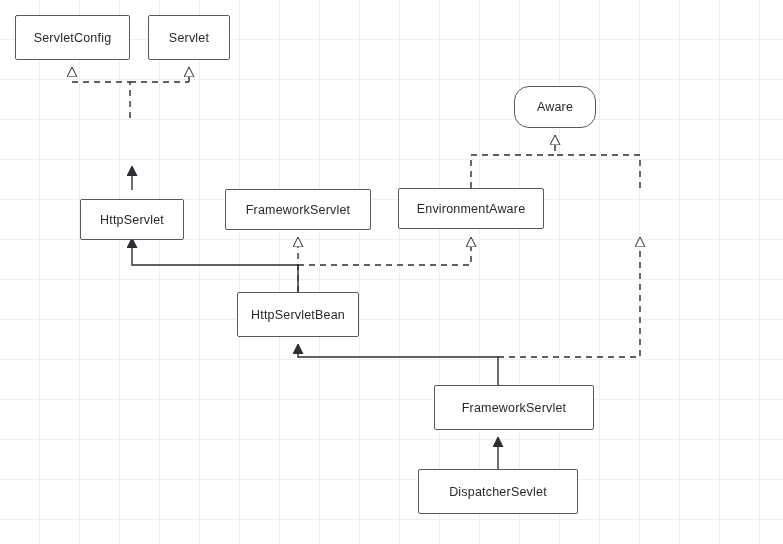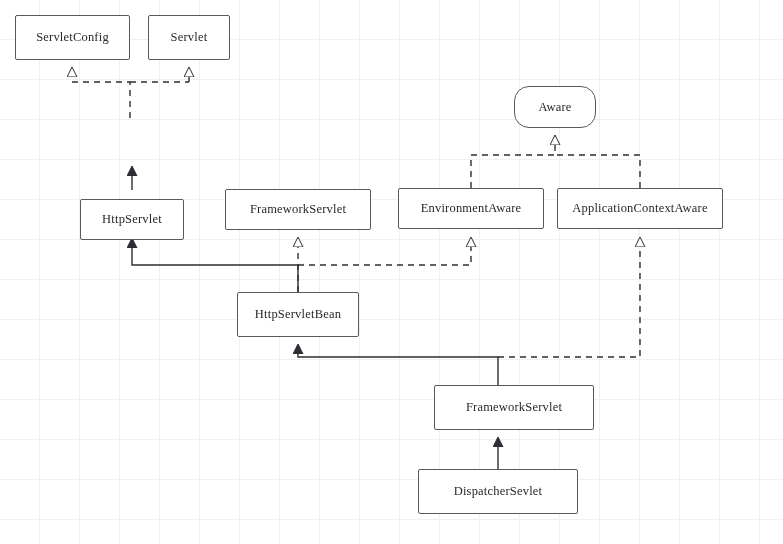--- a/index.html
+++ b/index.html
@@ -11,21 +11,21 @@
     position: relative;
     width: 783px;
     height: 544px;
     background-color: #ffffff;
     background-image:
       linear-gradient(to right, #eef0f2 1px, transparent 1px),
       linear-gradient(to bottom, #eef0f2 1px, transparent 1px);
     background-size: 40px 40px;
     background-position: -1px -1px;
     overflow: hidden;
-    font-family: Liberation Serif, serif;
+    font-family: Liberation Sans, sans-serif;
   }
   #edges {
     position: absolute;
     left: 0;
     top: 0;
     width: 783px;
     height: 544px;
     pointer-events: none;
   }
   .node {
@@ -96,23 +96,20 @@
   </div>
   <div class="node" style="left:80px;top:190px;width:104px;height:41px;margin-top:9px;">
     <span>HttpServlet</span>
   </div>
   <div class="node" style="left:225px;top:189px;width:146px;height:41px;">
     <span>FrameworkServlet</span>
   </div>
   <div class="node" style="left:398px;top:188px;width:146px;height:41px;">
     <span>EnvironmentAware</span>
   </div>
-  <div class="node" style="left:557px;top:188px;width:166px;height:41px;">
-    <span>ApplicationContextAware</span>
-  </div>
   <div class="node" style="left:237px;top:292px;width:122px;height:45px;">
     <span>HttpServletBean</span>
   </div>
   <div class="node" style="left:434px;top:385px;width:160px;height:45px;">
     <span>FrameworkServlet</span>
   </div>
   <div class="node" style="left:418px;top:469px;width:160px;height:45px;text-align:center;">
     <span>DispatcherSevlet</span>
   </div>
 

